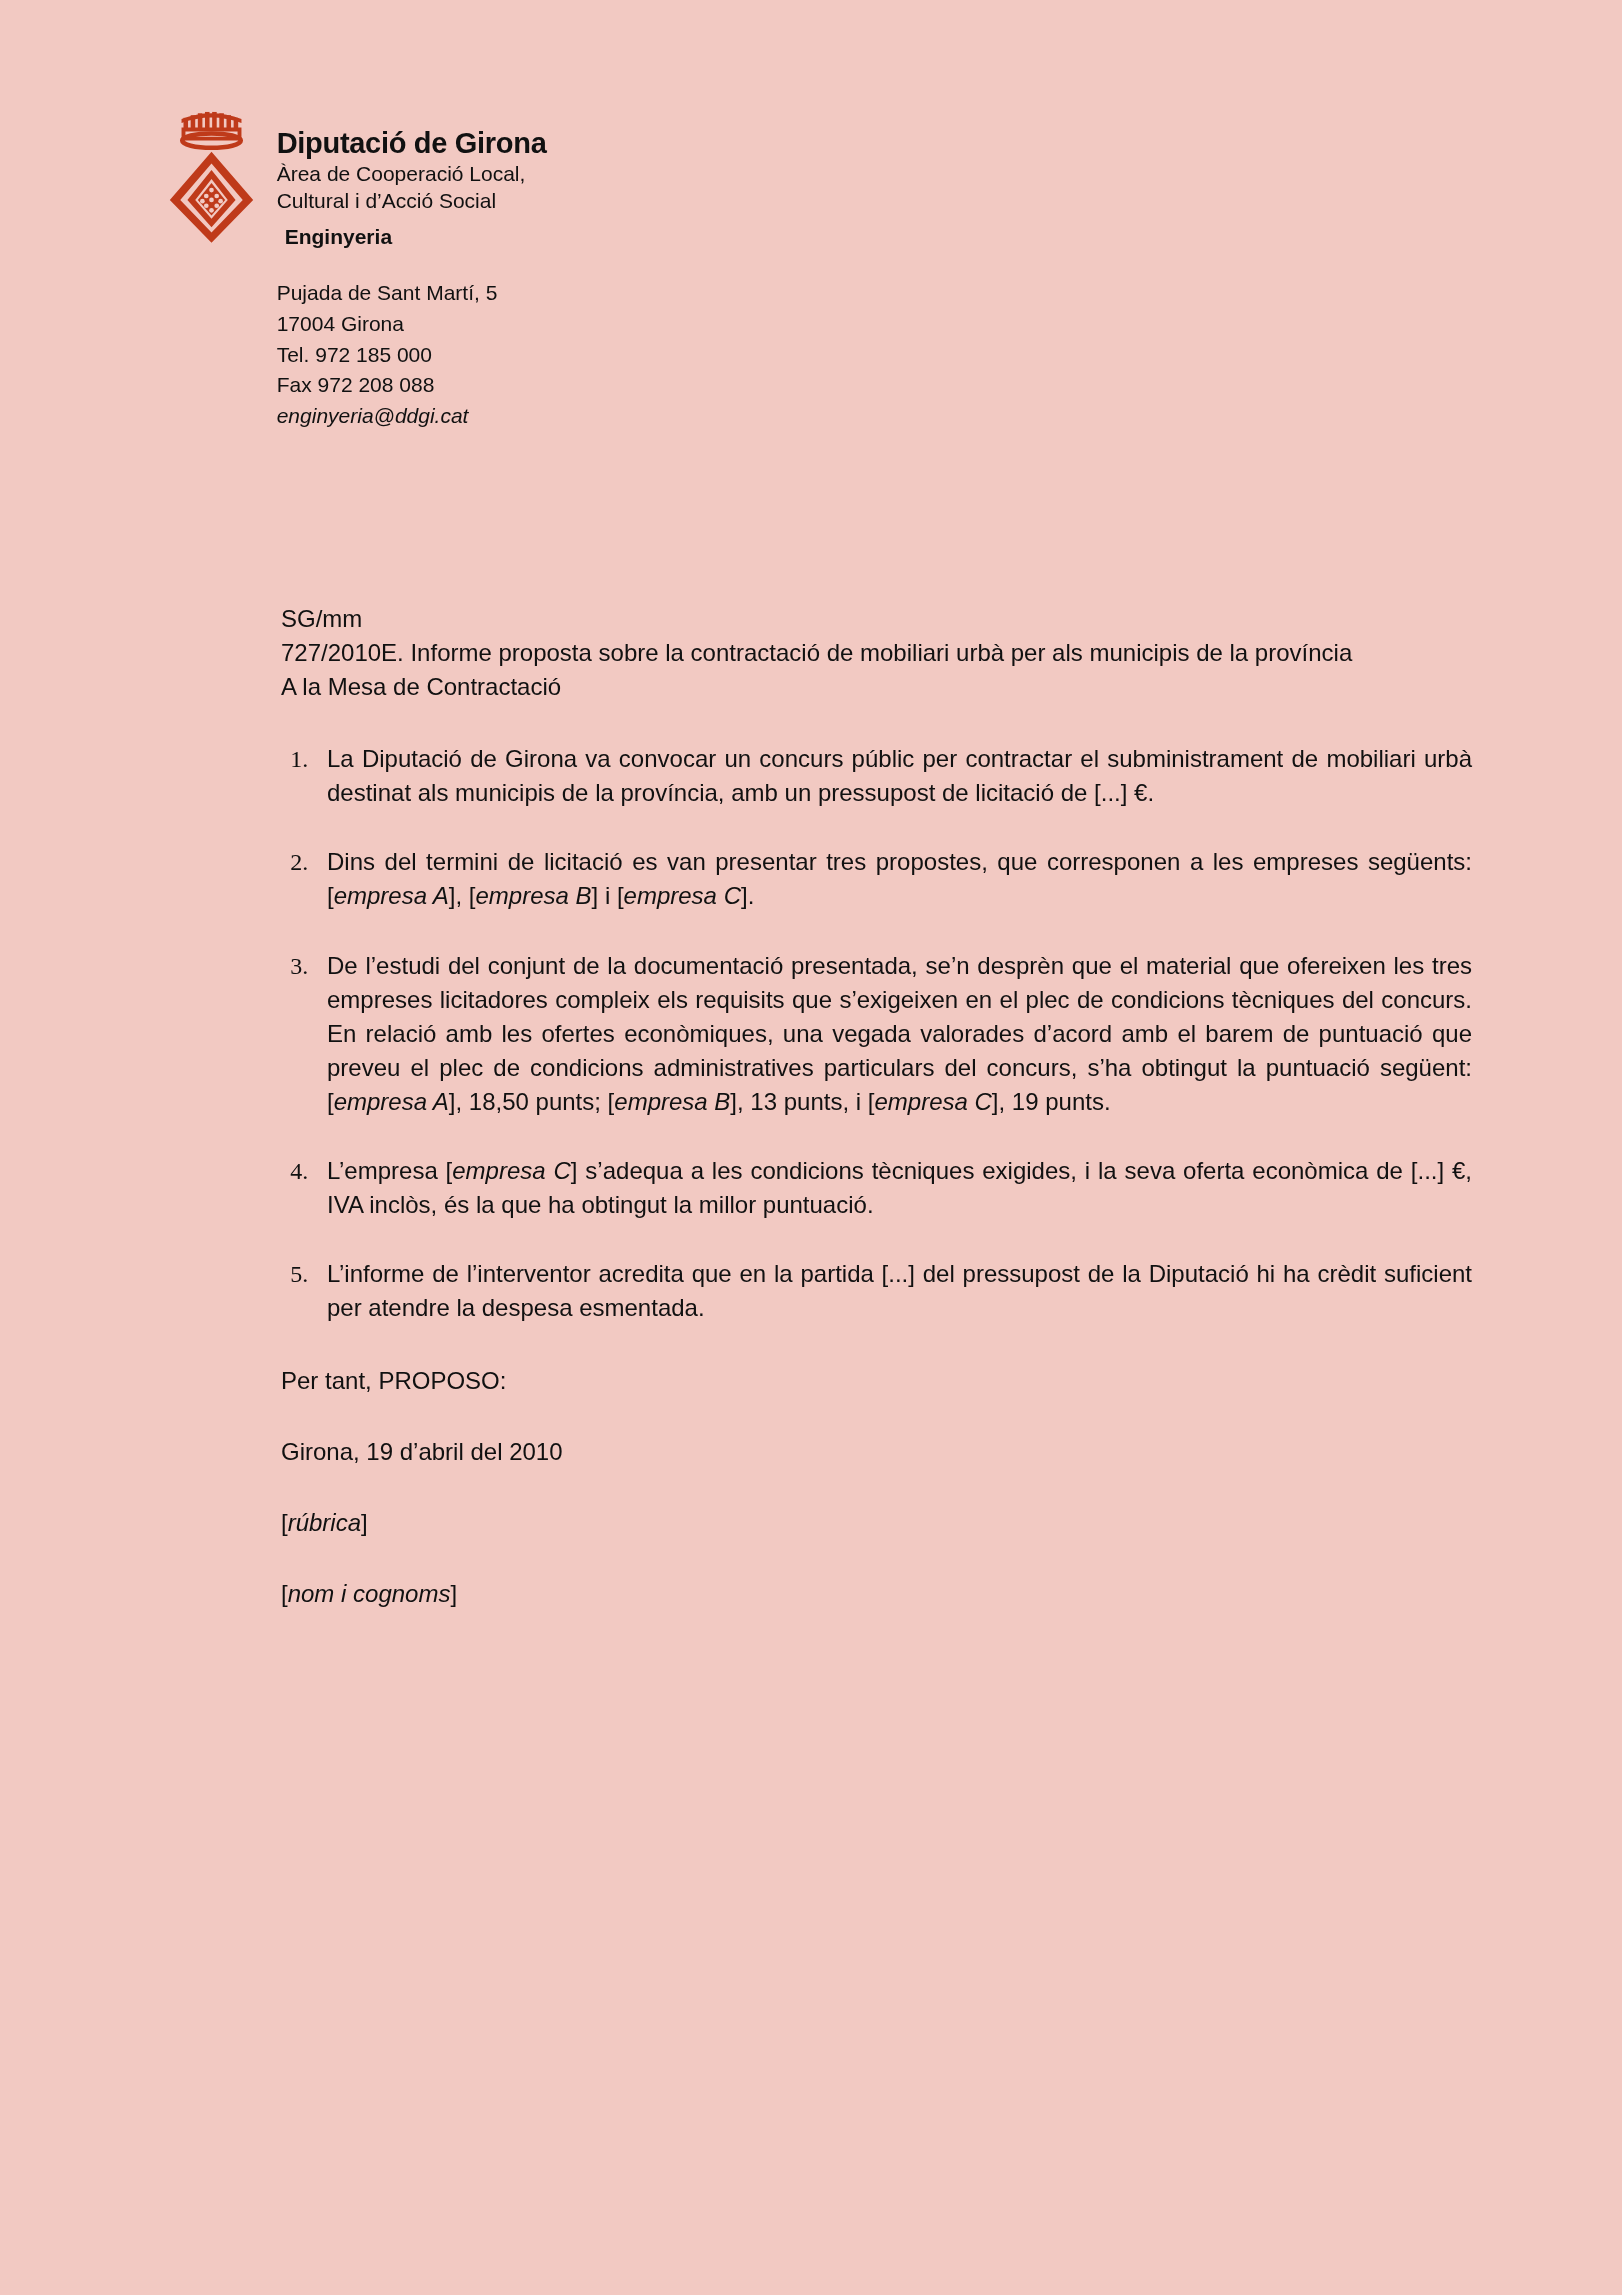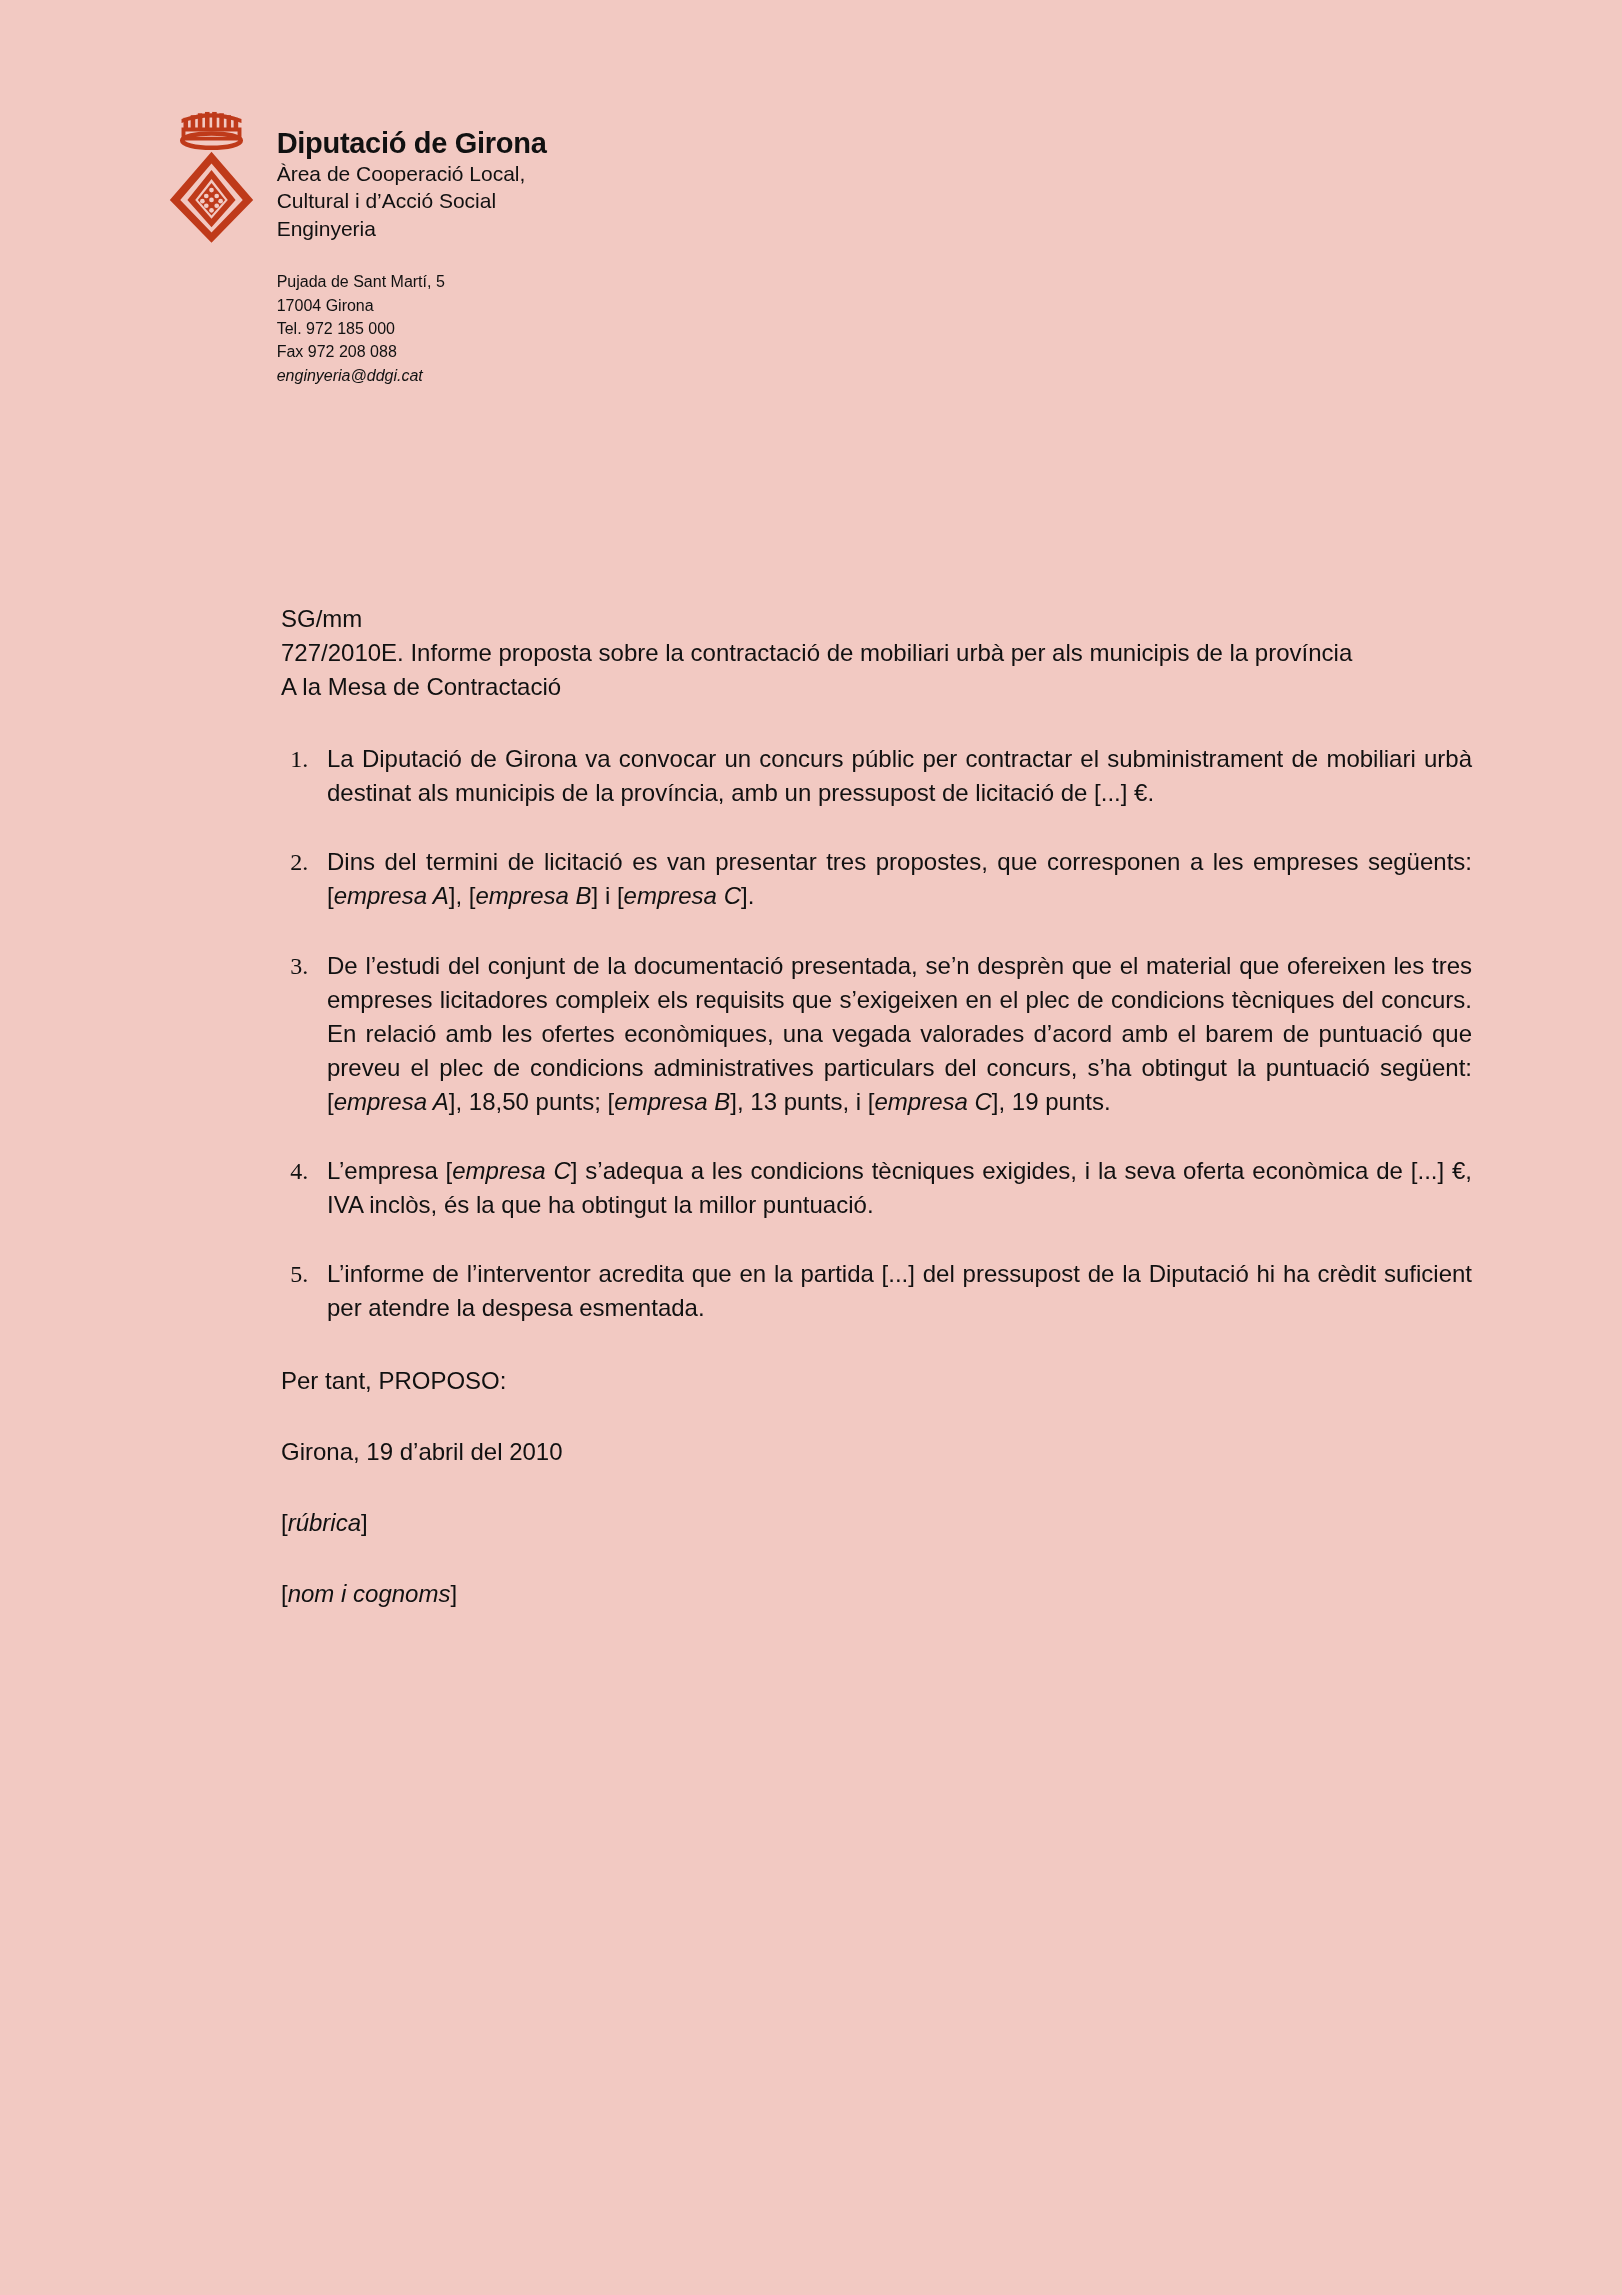--- a/index.html
+++ b/index.html
@@ -59,29 +59,29 @@
   .org-unit {
     font-size: 21px;
     font-weight: normal;
     line-height: 1.32;
     margin: 0;
     white-space: nowrap;
   }
 
   .org-dept {
     font-size: 21px;
-    font-weight: normal;
+    font-weight: bold;
     line-height: 1.32;
-    margin: 0;
+    margin: 8px;
     white-space: nowrap;
   }
 
   .contact {
     margin-top: 27.5px;
-    font-size: 16px;
+    font-size: 21px;
     line-height: 1.46;
   }
 
   .contact div {
     white-space: nowrap;
   }
 
   .contact .email {
     font-style: italic;
   }

